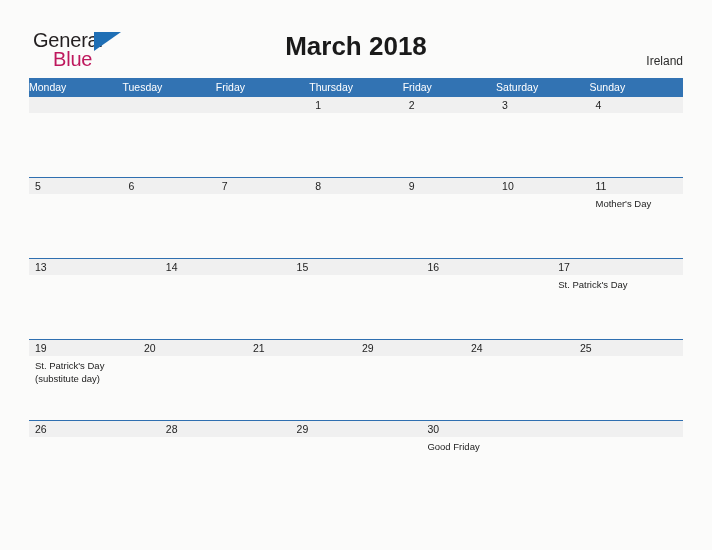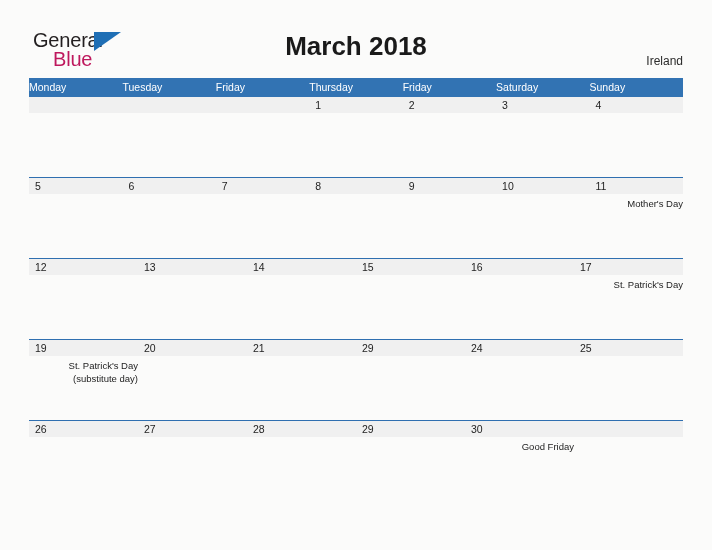--- a/index.html
+++ b/index.html
@@ -145,21 +145,20 @@
     box-sizing: border-box;
     font-family: "Liberation Sans", sans-serif;
   }
   .day-cell.empty .day-number {
     background: #f0f0f0;
   }
 
   .day-events {
     padding-left: 6px;
     padding-top: 3px;
-    text-align: right;
   }
   .event {
     font-size: 9.5px;
     line-height: 13px;
     color: #232323;
     font-family: "Liberation Sans", sans-serif;
     white-space: nowrap;
   }
 </style>
 </head>
@@ -256,24 +255,20 @@
               <div class="day-number">11</div>
               <div class="day-events">
                 <div class="event">Mother's Day</div>
               </div>
             </div>
           </div>
         </div>
         <div class="week-row">
           <div class="week-cells">
             <div class="day-cell">
-              <div class="day-number">12</div>
-              <div class="day-events"></div>
-            </div>
-            <div class="day-cell">
               <div class="day-number">13</div>
               <div class="day-events"></div>
             </div>
             <div class="day-cell">
               <div class="day-number">14</div>
               <div class="day-events"></div>
             </div>
             <div class="day-cell">
               <div class="day-number">15</div>
               <div class="day-events"></div>
@@ -321,24 +316,20 @@
             </div>
           </div>
         </div>
         <div class="week-row">
           <div class="week-cells">
             <div class="day-cell">
               <div class="day-number">26</div>
               <div class="day-events"></div>
             </div>
             <div class="day-cell">
-              <div class="day-number">27</div>
-              <div class="day-events"></div>
-            </div>
-            <div class="day-cell">
               <div class="day-number">28</div>
               <div class="day-events"></div>
             </div>
             <div class="day-cell">
               <div class="day-number">29</div>
               <div class="day-events"></div>
             </div>
             <div class="day-cell">
               <div class="day-number">30</div>
               <div class="day-events">

